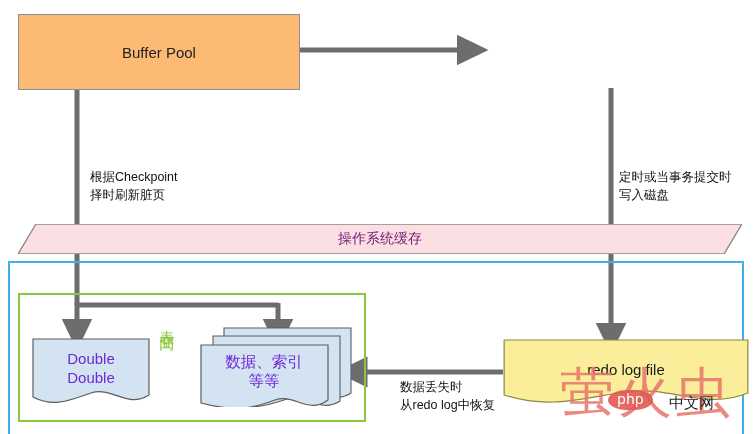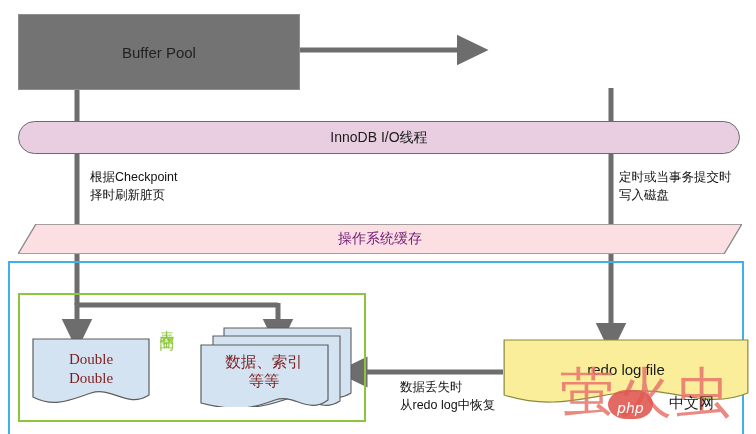--- a/index.html
+++ b/index.html
@@ -2,21 +2,21 @@
 <html><head>
 <meta charset="utf-8">
 <style>
   html,body{margin:0;padding:0;background:#ffffff;}
   body{font-family:"Liberation Sans","DejaVu Sans",sans-serif;}
   #stage{position:relative;width:756px;height:434px;background:#fff;overflow:hidden;}
   .abs{position:absolute;}
 
   
   .greenbox{
-    background:#737373;border:1px solid #8e8e8e;
+    background:#fdba74;border:1px solid #8e8e8e;
     display:flex;align-items:center;justify-content:center;
     font-size:15px;color:#222;
   }
   .pill{
     background:#e8cee0;border:1.5px solid #6b6b6b;border-radius:999px;
     display:flex;align-items:center;justify-content:center;
     font-size:14px;color:#1b1b1b;
   }
   .paraWrap{width:100%;height:100%;}
   .banner-label{
@@ -32,39 +32,38 @@
   .tslabel{
     font-size:15px;color:#8cc63e;line-height:1.45;
     writing-mode:vertical-rl;text-orientation:upright;letter-spacing:3px;
   }
 
   .note{font-size:12.5px;color:#111;line-height:1.45;white-space:pre-line;}
 
   .doctext{
     position:absolute;left:0;right:0;top:0;bottom:0;
     display:flex;flex-direction:column;align-items:center;justify-content:center;
-    font-size:15px;color:#7f1d1d;line-height:1.25;text-align:center;
+    font-size:15px;color:#6d28d9;line-height:1.25;text-align:center;
     pointer-events:none;
-    font-family:Liberation Serif, serif;
   }
   .doctext.cjk{font-size:15.5px;}
   .yellowtext{
     position:absolute;left:0;right:0;top:8px;
     text-align:center;font-size:15px;color:#1b1b1b;
   }
 
   
   .wm{pointer-events:none;}
   .wm-char{
     position:absolute;font-family:"DejaVu Sans",sans-serif;
     color:#e8746a;font-size:54px;line-height:1;opacity:.85;
   }
   .wm-php{
     position:absolute;color:#fff;background:#e05a52;border-radius:50%/60%;
-    font-size:14px;font-style:italic;padding:10px 9px 3px;opacity:.9;
+    font-size:14px;padding:1px 9px 3px;opacity:.9;
     font-family:"DejaVu Sans",sans-serif;
   }
   .wm-zw{
     position:absolute;font-size:15px;color:#1b1b1b;letter-spacing:0px;
     font-family:"DejaVu Sans",sans-serif;
   }
 </style>
 </head>
 <body>
 
@@ -87,23 +86,20 @@
     <line x1="611" y1="88" x2="611" y2="338" stroke="#6d6d6d" stroke-width="5" marker-end="url(#ah)"></line>
 
     <line x1="503" y1="372" x2="352" y2="372" stroke="#6d6d6d" stroke-width="5" marker-end="url(#ah)"></line>
   </svg>
 
   <div class="abs greenbox" style="left:18px;top:14px;width:280px;height:74px;">
     <span>Buffer Pool</span>
   </div>
 
 
-  <div class="abs pill" style="left:18px;top:121px;width:720px;height:31px;">
-    <span>InnoDB I/O线程</span>
-  </div>
 
   <div class="abs" style="left:18px;top:224px;width:724px;height:30px;">
     <svg class="paraWrap" viewBox="0 0 724 30" preserveAspectRatio="none">
       <polygon points="18,0 724,0 706,30 0,30" fill="#fbdfe2" stroke="#8a8a8a" stroke-width="1.4" vector-effect="non-scaling-stroke"></polygon>
     </svg>
     <div class="banner-label">操作系统缓存</div>
   </div>
 
   <div class="abs fsbox" style="left:8px;top:261px;width:732px;height:173px;"></div>
 

